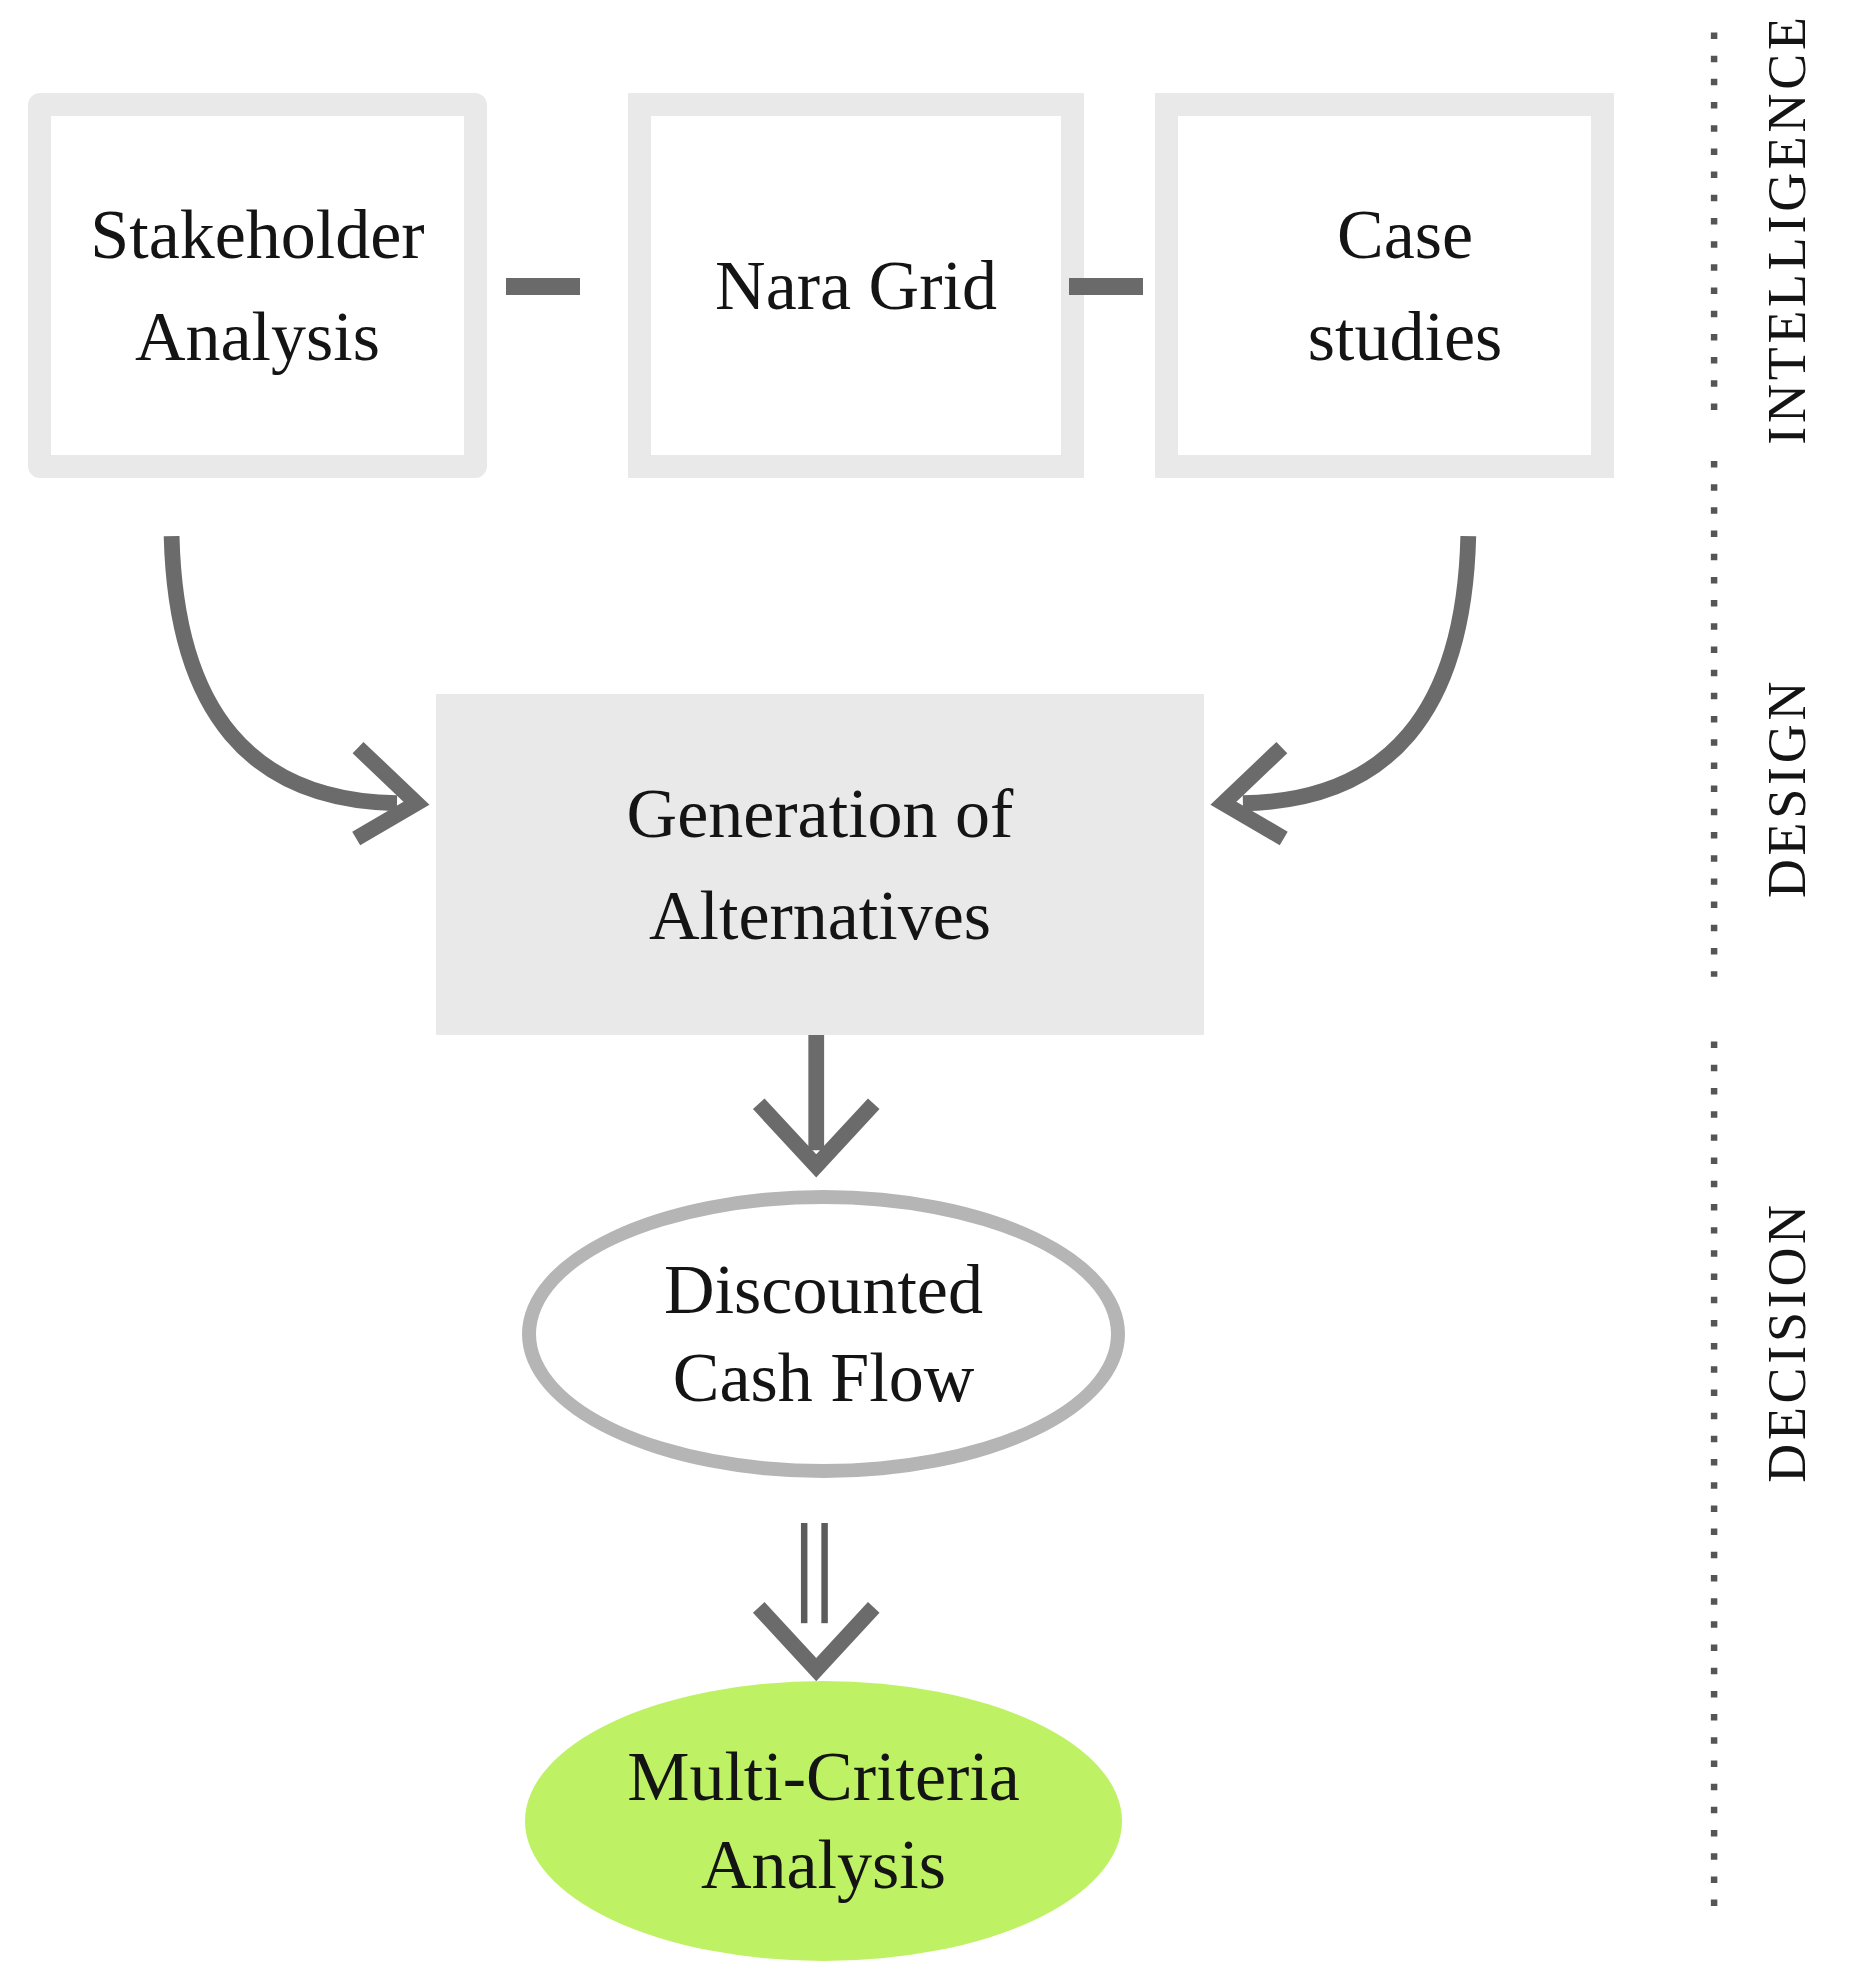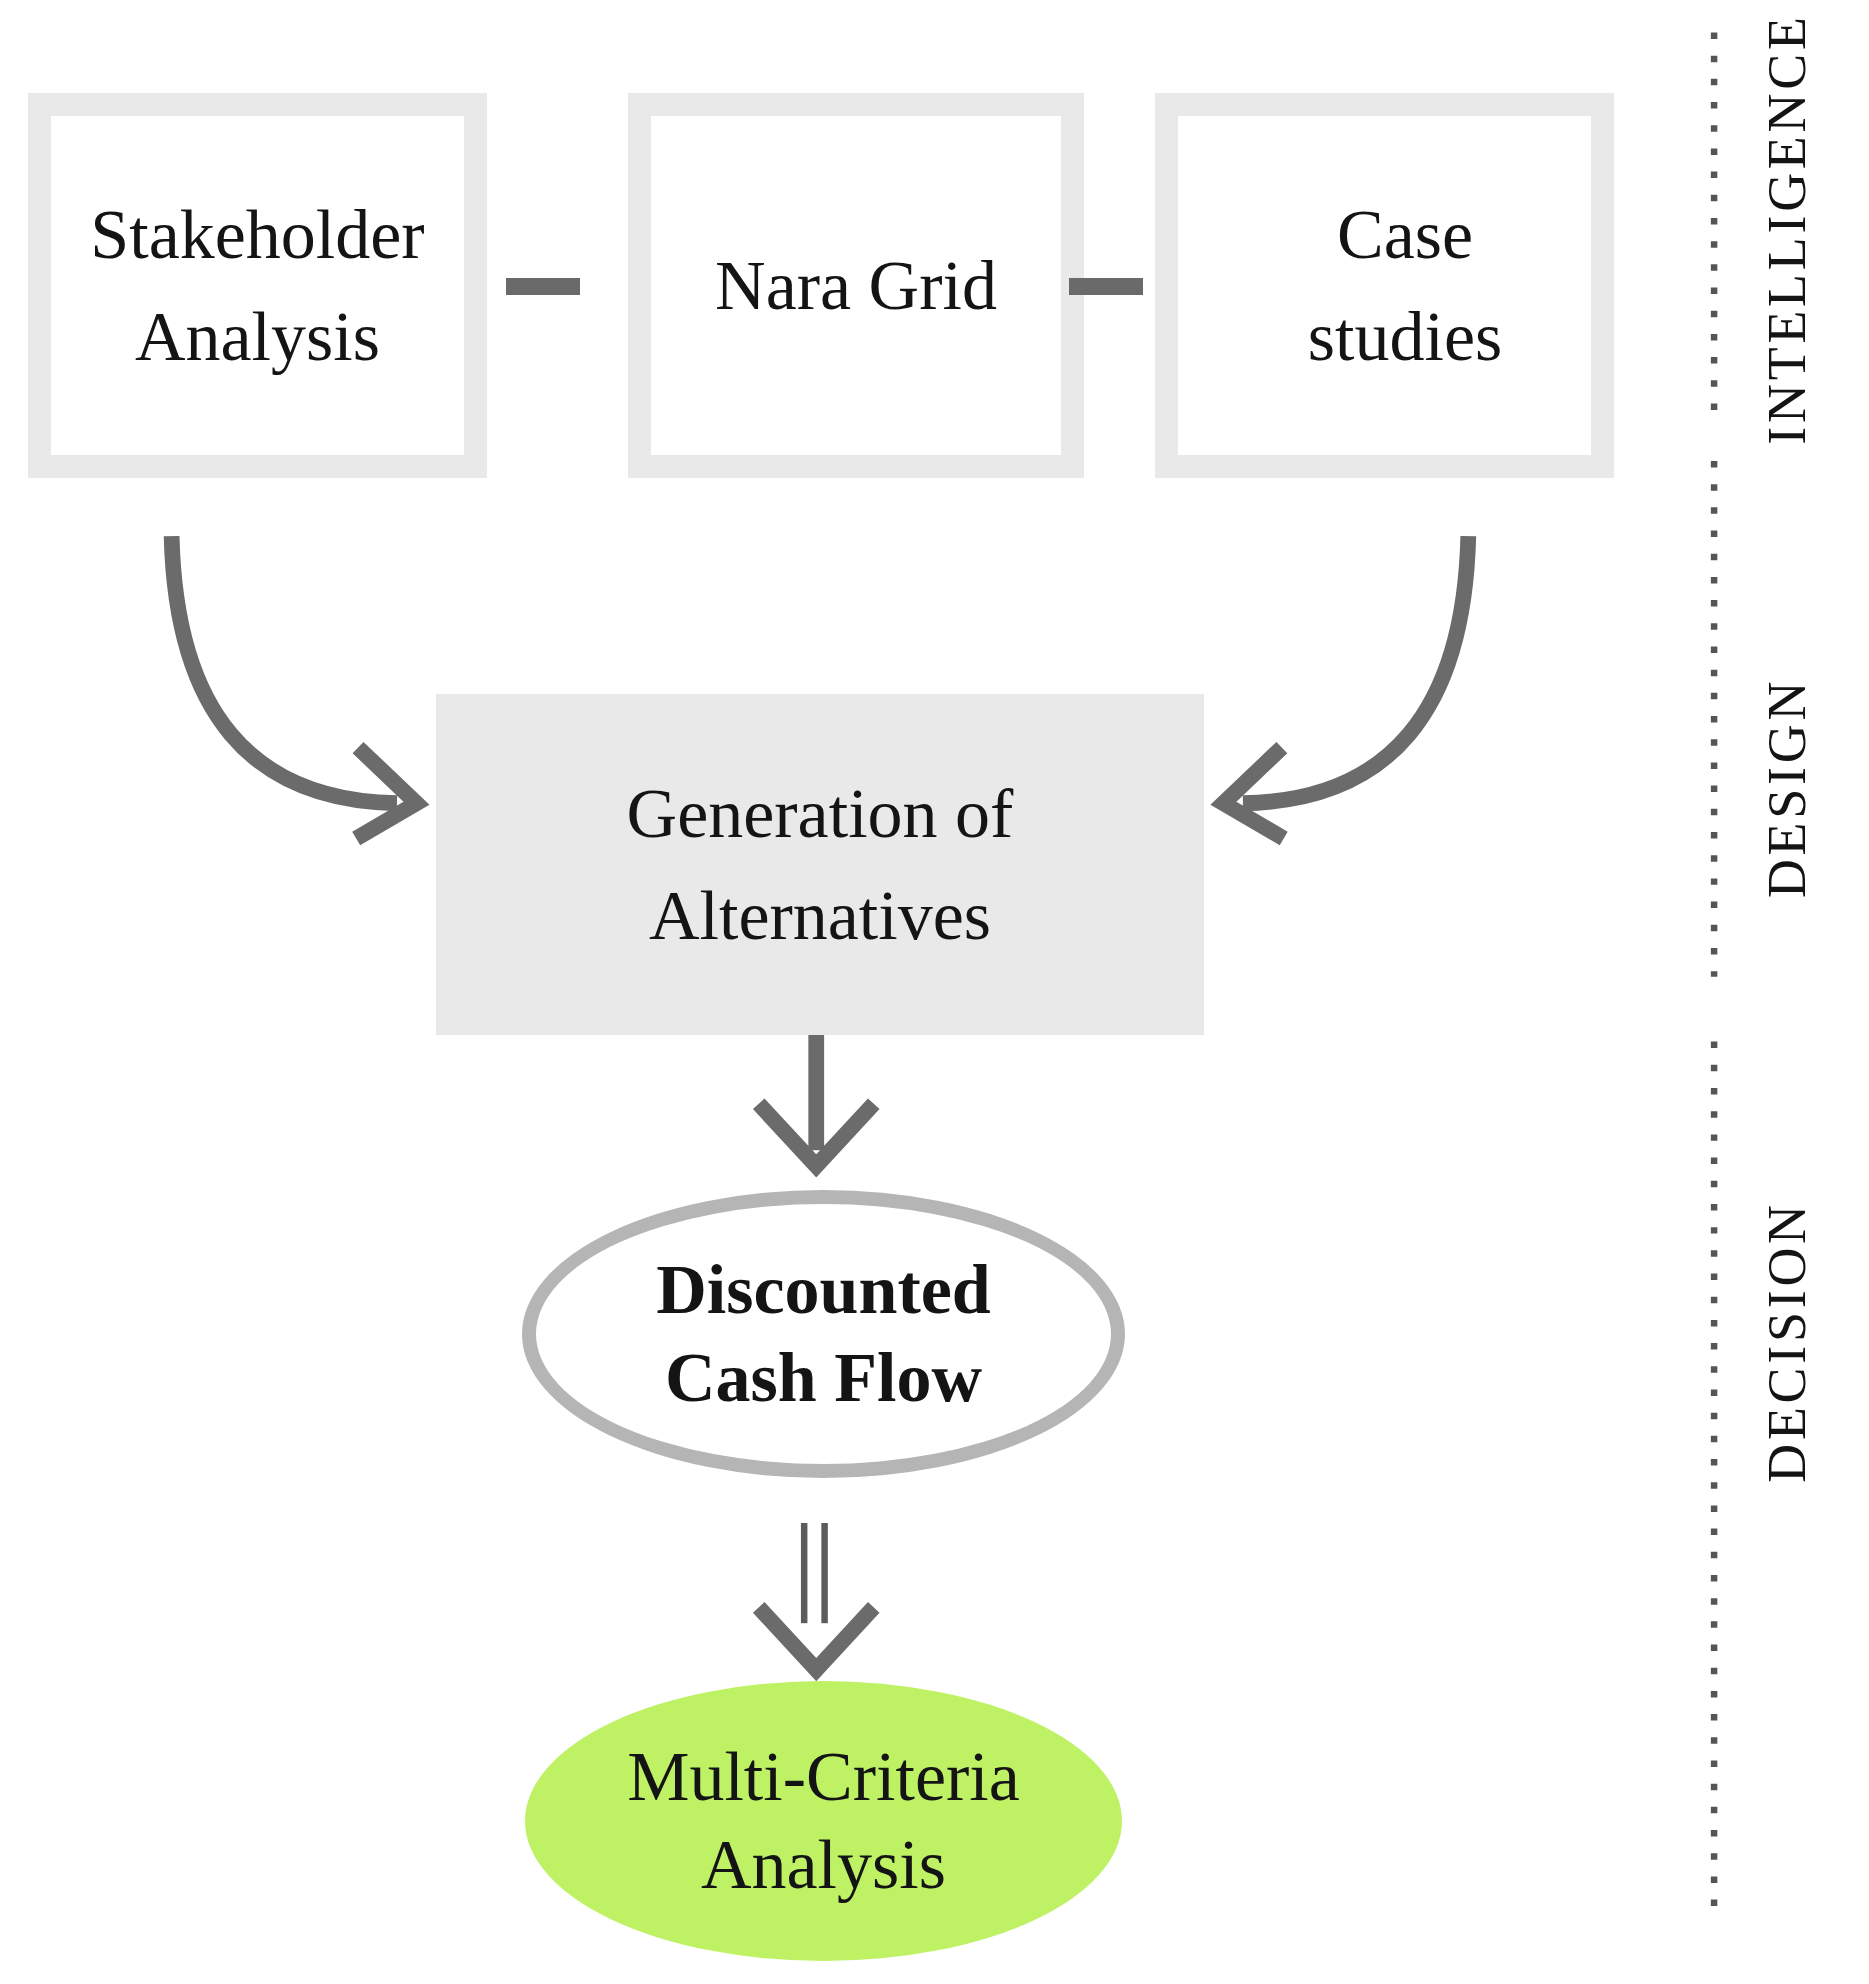--- a/index.html
+++ b/index.html
@@ -8,34 +8,34 @@
     font-family:"Liberation Serif","DejaVu Serif",serif; color:#141414; overflow:hidden;
   }
   svg.layer { position:absolute; left:0; top:0; width:1869px; height:1984px; z-index:1; }
   .node {
     position:absolute; z-index:2; box-sizing:border-box;
     display:flex; flex-direction:column; align-items:center; justify-content:center;
     text-align:center;
   }
   .node span { display:block; }
   .topbox { background:#ffffff; border:23px solid #e9e9e9; font-size:70px; line-height:102px; }
-  #box-stakeholder { left:28px;  top:93px; width:459px; height:385px; }
+  #box-stakeholder { left:28px;  top:93px; width:459px; height:385px;border-radius:12px; }
   #box-nara        { left:628px; top:93px; width:456px; height:385px; }
   #box-case        { left:1155px;top:93px; width:459px; height:385px;padding-left:41px; }
   .dash { position:absolute; z-index:2; width:74px; height:16.7px; background:#6a6a6a; }
   #dash1 { left:506px;  top:278px; }
   #dash2 { left:1069px; top:278px; }
   #box-generation {
     left:436px; top:654px; width:768px; height:341px;
     background:#e9e9e9; font-size:70px; line-height:102px;margin-top:40px;
   }
   #ellipse-dcf {
     left:522px; top:1190px; width:603px; height:288px;
     border:14px solid #b5b5b5; border-radius:50%; background:#ffffff;
-    font-size:70px; line-height:88px;font-weight:bold;
+    font-size:70px; line-height:88px;
   }
   #ellipse-mca {
     left:525px; top:1681px; width:597px; height:280px;
     border-radius:50%; background:#bef264;
     font-size:70px; line-height:88px;
   }
   .phase-label {
     position:absolute; z-index:2; white-space:nowrap;
     font-size:54px; letter-spacing:3.7px; color:#141414;
     transform:translate(-50%,-50%) rotate(-90deg);

